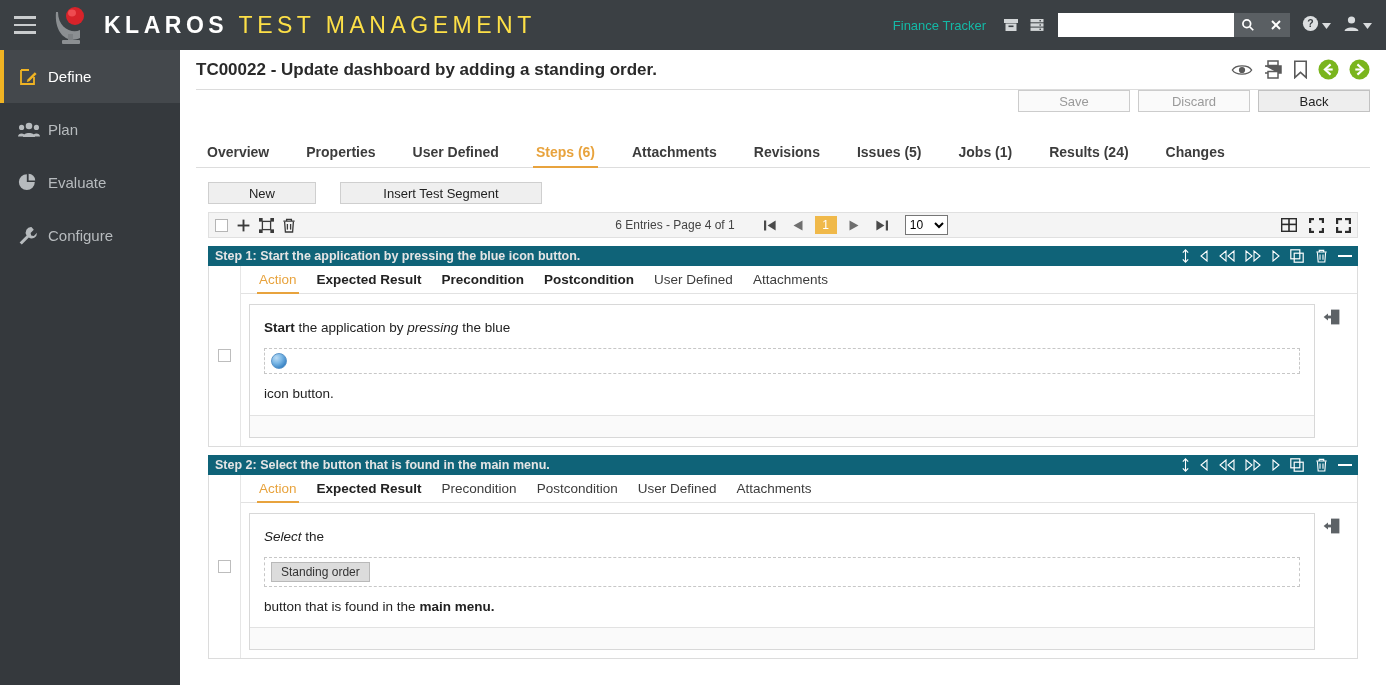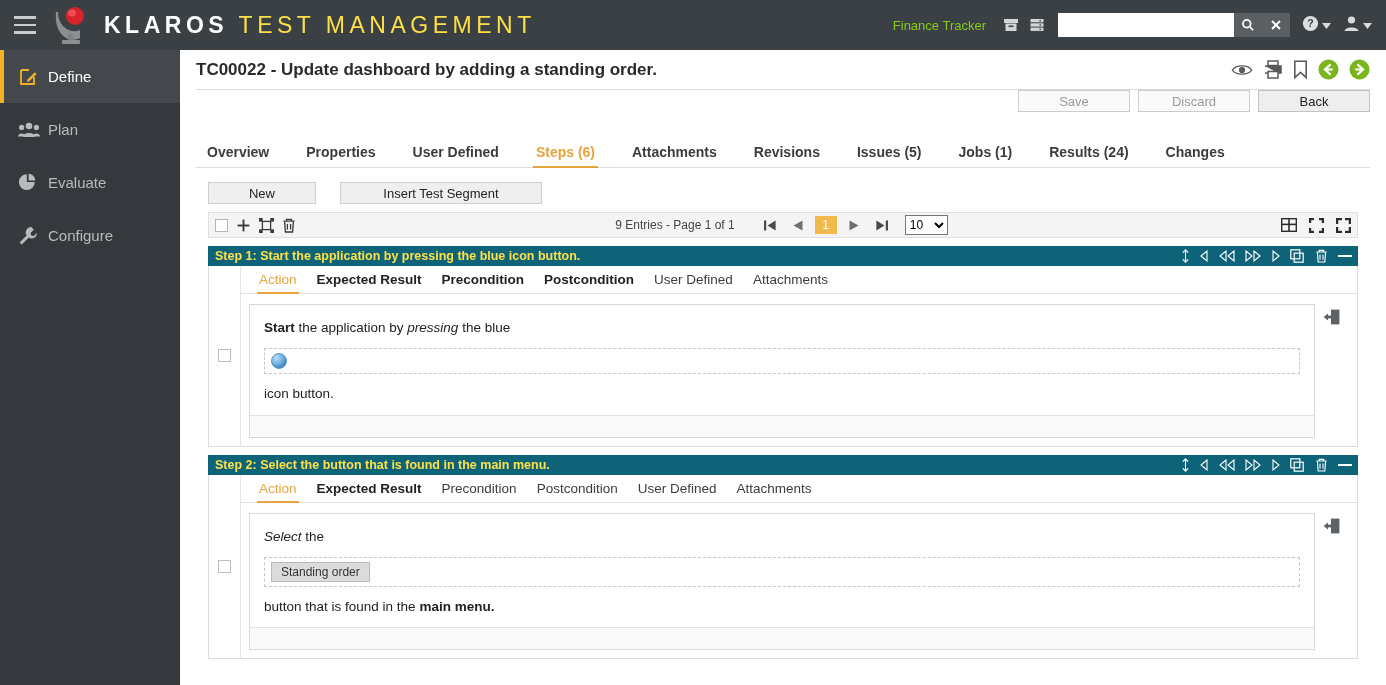--- a/index.html
+++ b/index.html
@@ -26,21 +26,21 @@
   }
   .logo-mark { width: 46px; height: 50px; position: relative; }
   .brand {
     font-size: 23px; letter-spacing: 4.5px; margin-left: 8px; white-space: nowrap;
   }
   .brand .b1 { color: #ffffff; font-weight: bold; }
   .brand .b2 { color: #fde047; font-weight: normal; }
   .topbar-right {
     margin-left: auto; display: flex; align-items: center; padding-right: 14px; gap: 0;
   }
-  .proj-name { color: #84cc16; font-size: 13px; margin-right: 12px; }
+  .proj-name { color: #14b8a6; font-size: 13px; margin-right: 12px; }
   .ticon { width: 26px; height: 30px; display:flex; align-items:center; justify-content:center;
            color: #d3d6d8; cursor: pointer; }
   .searchwrap { display: flex; align-items: center; margin-left: 8px; }
   .searchwrap input {
     width: 176px; height: 24px; border: none; outline: none;
     background: #fff; font-family: "Liberation Sans", sans-serif; font-size: 12px;
     padding: 0 5px;
   }
   .sbtn {
     width: 28px; height: 24px; background: #5a5f63; color: #fff;
@@ -128,21 +128,21 @@
   .pg-sel {
     height: 20px; font-size: 12px; border: 1px solid #767676; background:#fff;
     font-family:"Liberation Sans", sans-serif; margin-left: 6px;
   }
   .gt-right { margin-left: auto; display:flex; align-items:center; gap: 12px; padding-left: 14px; }
 
   
   .step { margin: 8px 12px 0 12px; }
   .step-head {
     background: #0f6378; height: 20px; display:flex; align-items:center;
-    padding: 0 6px 0 7px; color: #fde047; font-size: 12.5px; font-weight: bold;
+    padding: 0 6px 0 7px; color: #e5e5e5; font-size: 12.5px; font-weight: bold;
   }
   .step-head-icons { margin-left:auto; display:flex; align-items:center; gap: 10px; }
   .step-head-icons .shi { cursor:pointer; display:flex; align-items:center; color:#fff; }
 
   .step-body {
     border: 1px solid #dcdcdc; border-top: none; display:flex; background:#fff;
   }
   .step-chkcol {
     width: 32px; border-right: 1px solid #e6e6e6; display:flex; align-items:center; justify-content:center;
   }
@@ -408,21 +408,21 @@
           <svg width="14" height="15" viewBox="0 0 14 15" fill="none" stroke="#3a3a3a" stroke-width="1.3">
             <path d="M1.4 3.2 H12.6 M4.6 3.2 V1.4 H9.4 V3.2"></path>
             <path d="M2.6 3.6 L3.4 14 H10.6 L11.4 3.6"></path>
             <line x1="5.4" y1="6" x2="5.4" y2="11.6"></line>
               <line x1="8.6" y1="6" x2="8.6" y2="11.6"></line>
           </svg>
         </span>
       </div>
 
       <div class="gt-mid">
-        <span class="gt-entries">9 Entries - Page 1 of 1</span>
+        <span class="gt-entries">6 Entries - Page 4 of 1</span>
         <span class="pg">
           <svg width="14" height="13" viewBox="0 0 14 13" fill="#4a4a4a">
             <rect x="1" y="1.5" width="2.2" height="10"></rect>
               <polygon points="12.6,1.5 12.6,11.5 4.6,6.5"></polygon>
           </svg>
         </span>
         <span class="pg">
           <svg width="14" height="13" viewBox="0 0 14 13" fill="#6f6f6f">
             <polygon points="11.5,1.5 11.5,11.5 2.5,6.5"></polygon>
           </svg>

